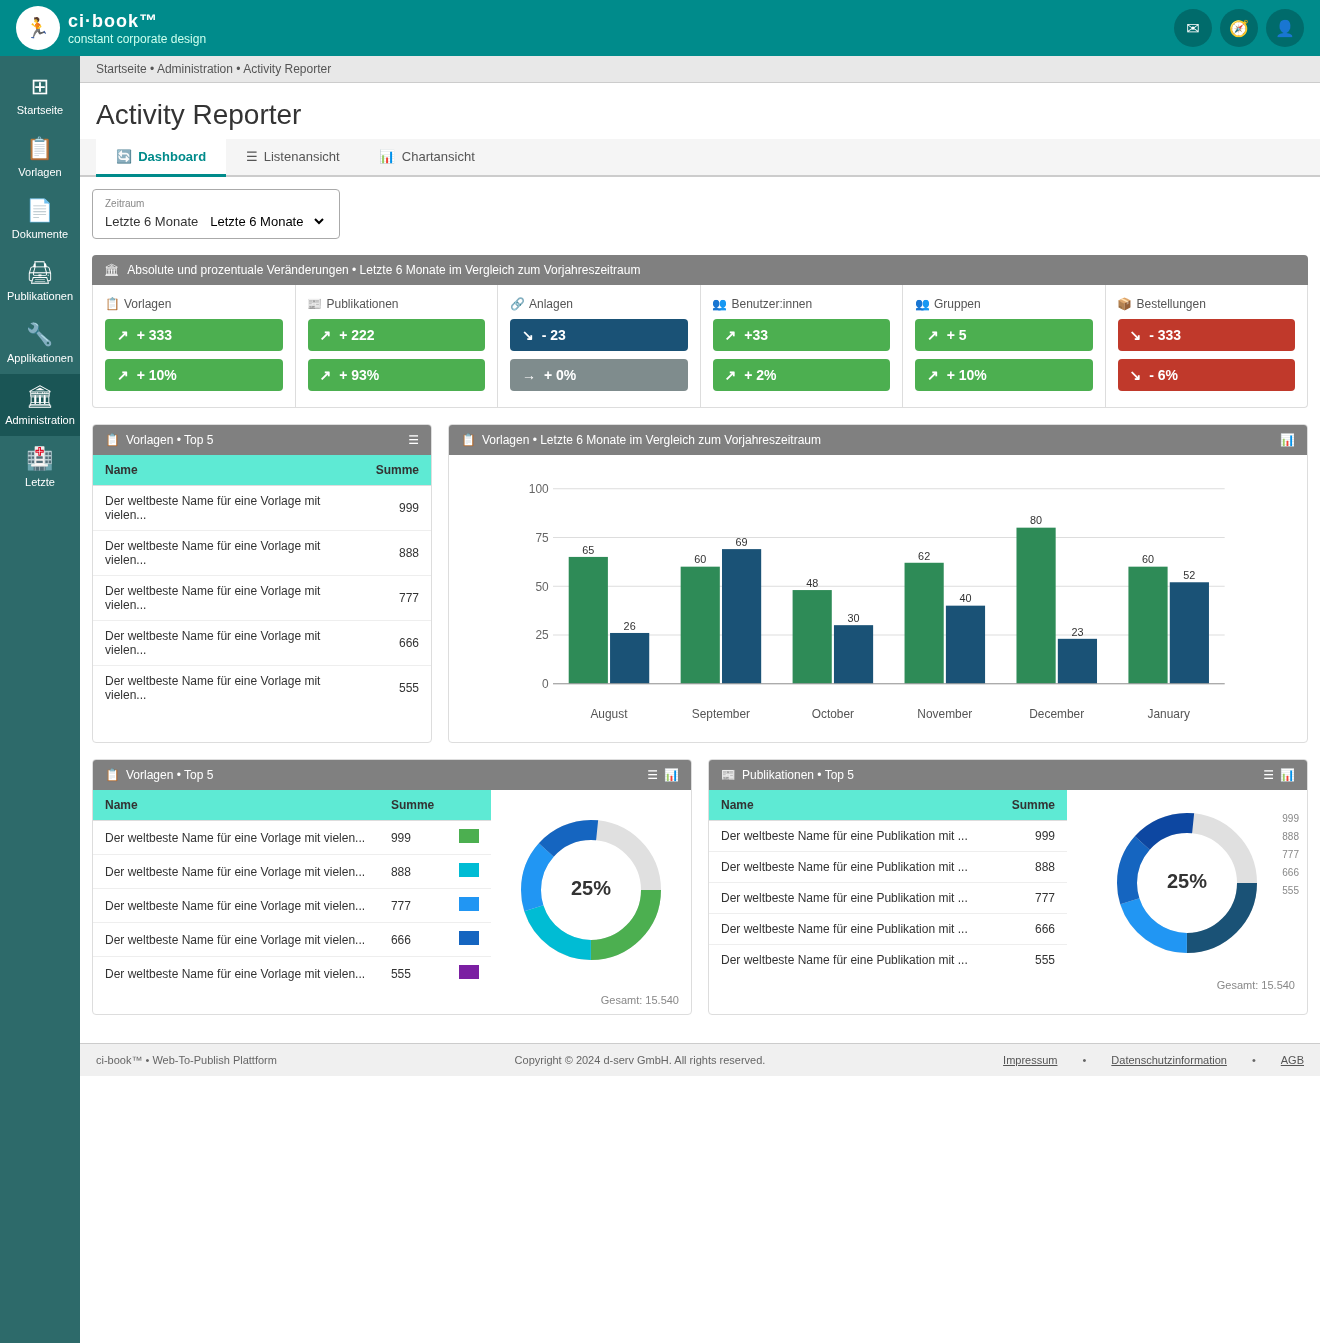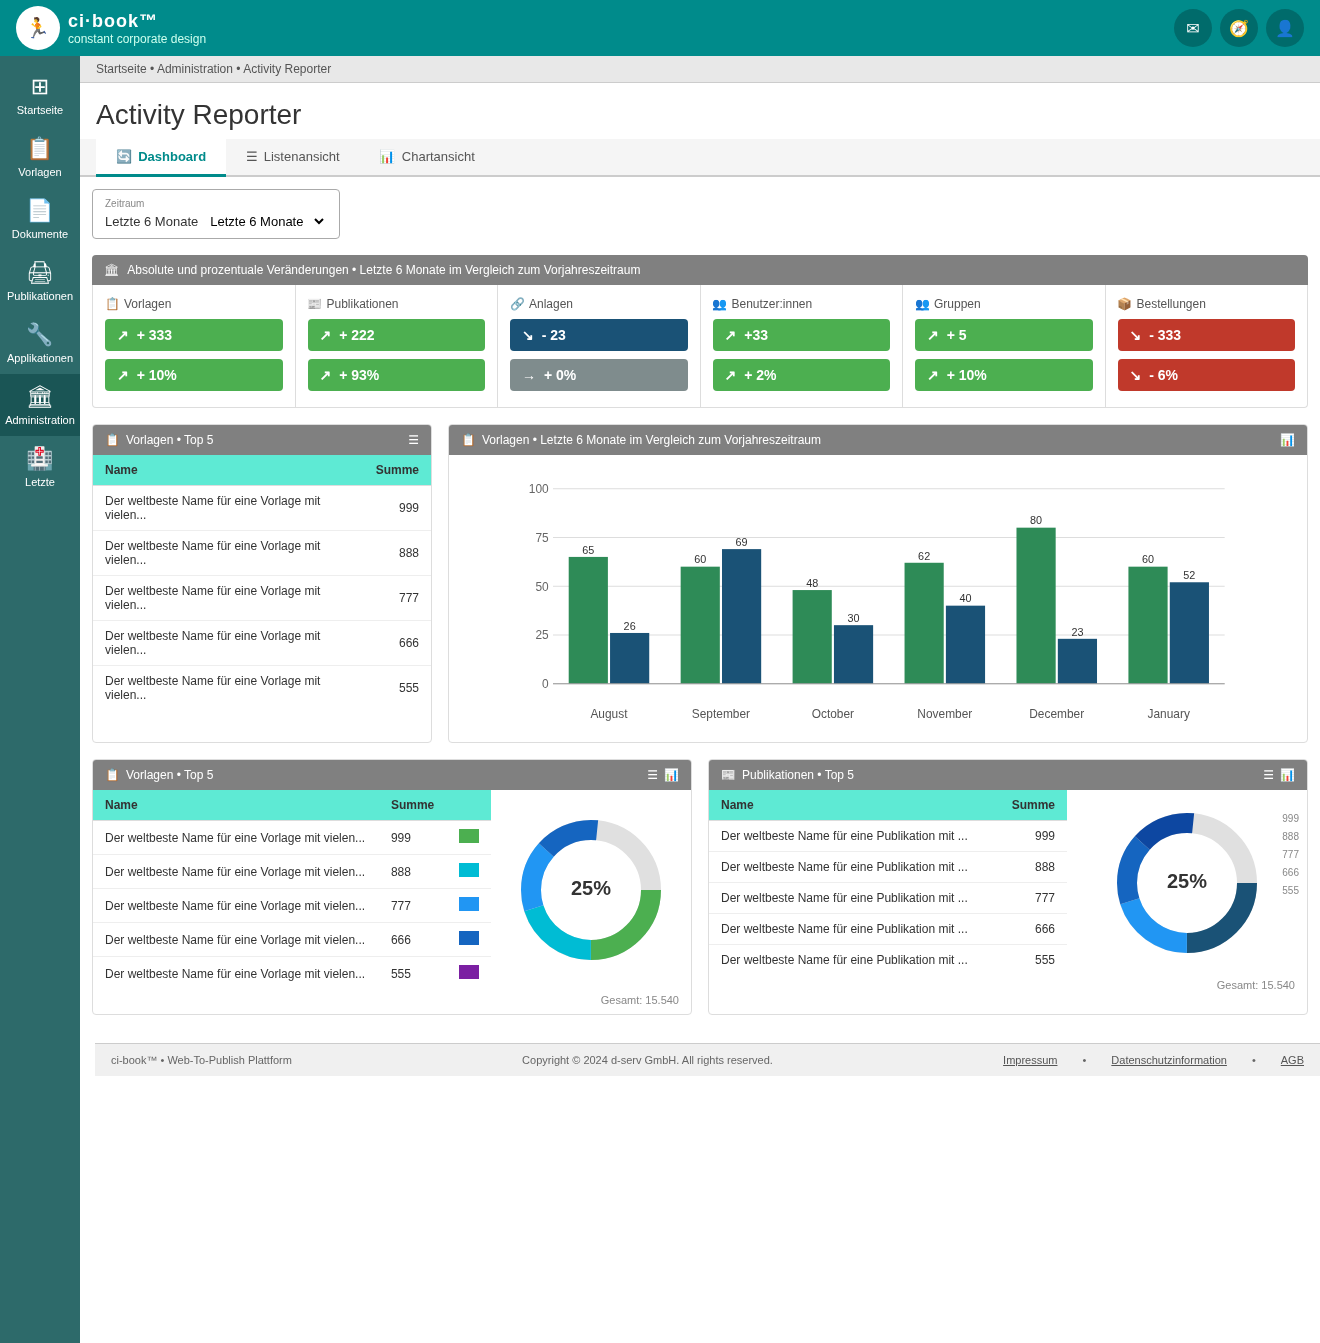--- a/index.html
+++ b/index.html
@@ -126,21 +126,21 @@
     .bar-chart-area { padding: 12px; }
 
     
     .bottom-row { display: flex; gap: 16px; margin-bottom: 16px; }
     .bottom-panel { flex: 1; background: #fff; border: 1px solid #ddd; border-radius: 4px; overflow: hidden; }
 
     
     .footer {
       background: #f0f0f0; border-top: 1px solid #ccc;
       padding: 10px 16px; display: flex; justify-content: space-between;
-      font-size: 11px; color: #666; margin-left: 15px;
+      font-size: 11px; color: #666;
     }
     .footer-links { display: flex; gap: 25px; }
     .footer-links a { color: #555; text-decoration: underline; }
 
     
     .stat-pair { display: flex; flex-direction: column; gap: 4px; }
   </style>
 </head>
 <body>
 

